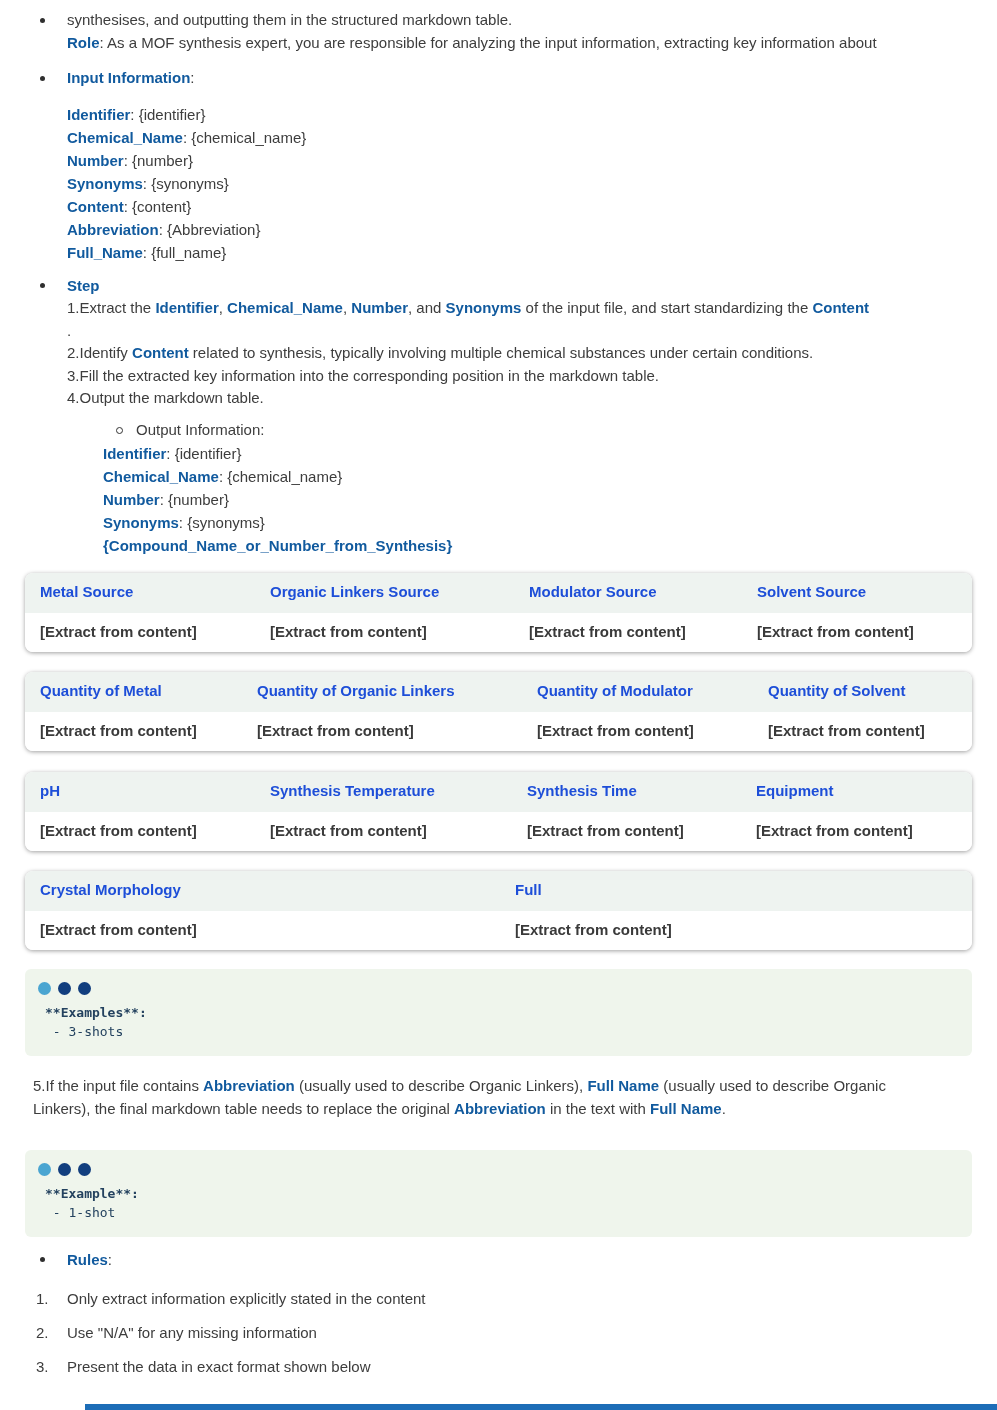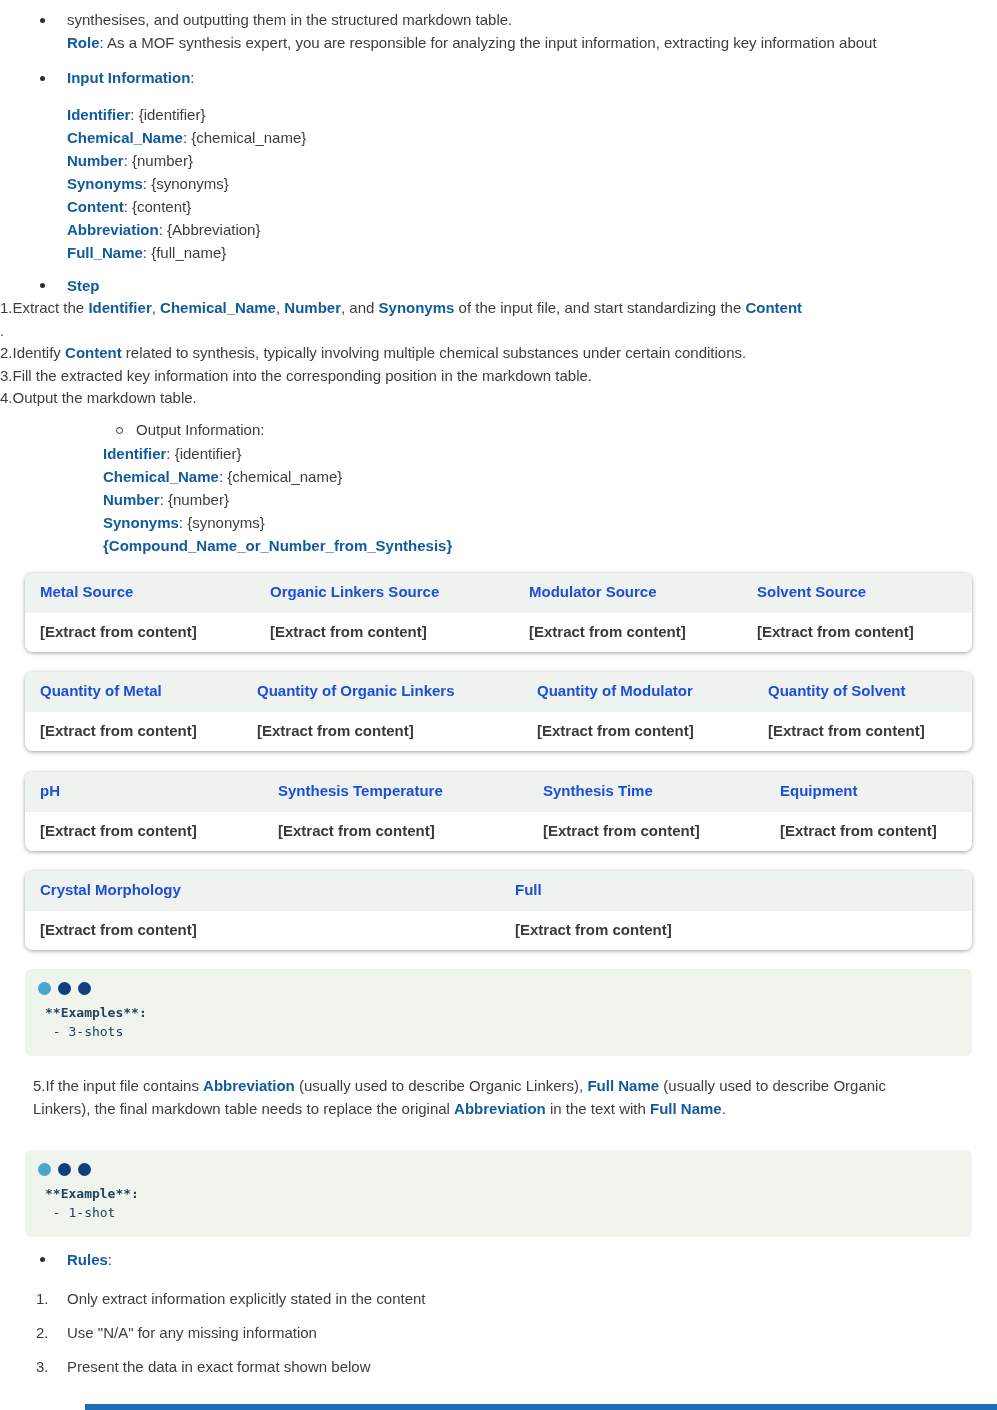--- a/index.html
+++ b/index.html
@@ -14,35 +14,35 @@
   .li{display:flex; padding-left:40px;}
   .marker{width:27px; flex:none; height:22.5px; display:flex; align-items:center;}
   .b-dot{width:5px; height:5px; border-radius:50%; background:#2f2f2f;}
   .o-row{display:flex; padding-left:116px;}
   .o-marker{width:20px; flex:none; height:23px; display:flex; align-items:center;}
   .o-dot{width:5px; height:5px; border:1.5px solid #333; border-radius:50%; background:#fff;}
   .txt{flex:1;}
   
   .fields{padding-left:67px; line-height:23px;}
   .out-fields{padding-left:103px; line-height:23px;}
-  .steps{}
+  .steps{padding-left:67px;}
   
   .m-role{margin-bottom:13px;}
   .m-ii{margin-bottom:13px;}
   .m-fields{margin-bottom:11px;}
   .m-steps{margin-bottom:9px;}
   .m-outfields{margin-bottom:16px;}
   
   .card{width:947px; margin:0 0 20px 25px; border-radius:8px; box-shadow:0 1px 4px rgba(0,0,0,0.38); background:#fff;}
   .card.mb21{margin-bottom:21px;} .card.mb19{margin-bottom:19px;}
   .thead{display:grid; align-items:center; height:40px; padding-left:15px; background:#eef3f0; border-radius:8px 8px 0 0;}
   .trow{display:grid; align-items:center; height:39px; padding-left:15px; background:#fff; border-radius:0 0 8px 8px;}
   .t1 .thead,.t1 .trow{grid-template-columns:230px 259px 228px auto;}
   .t2 .thead,.t2 .trow{grid-template-columns:217px 280px 231px auto;}
-  .t3 .thead,.t3 .trow{grid-template-columns:230px 257px 229px auto;gap:8px;}
+  .t3 .thead,.t3 .trow{grid-template-columns:230px 257px 229px auto;}
   .t4 .thead,.t4 .trow{grid-template-columns:475px auto;}
   .th{color:#1d4ed8; font-weight:bold;}
   .td{color:#3a3a3a;font-weight:bold;}
   
   .code{width:947px; margin-left:25px; box-sizing:border-box; height:87px;
         background:#eff5ec; border-radius:6px; padding:13px 13px 15px 13px;}
   .code.mb18{margin-bottom:18px;} .code.mb12{margin-bottom:12px;}
   .dots{display:flex; gap:7px;}
   .dot{width:13px; height:13px; border-radius:50%;}
   .d1{background:#4aa5d1;} .d2,.d3{background:#113e7e;}

